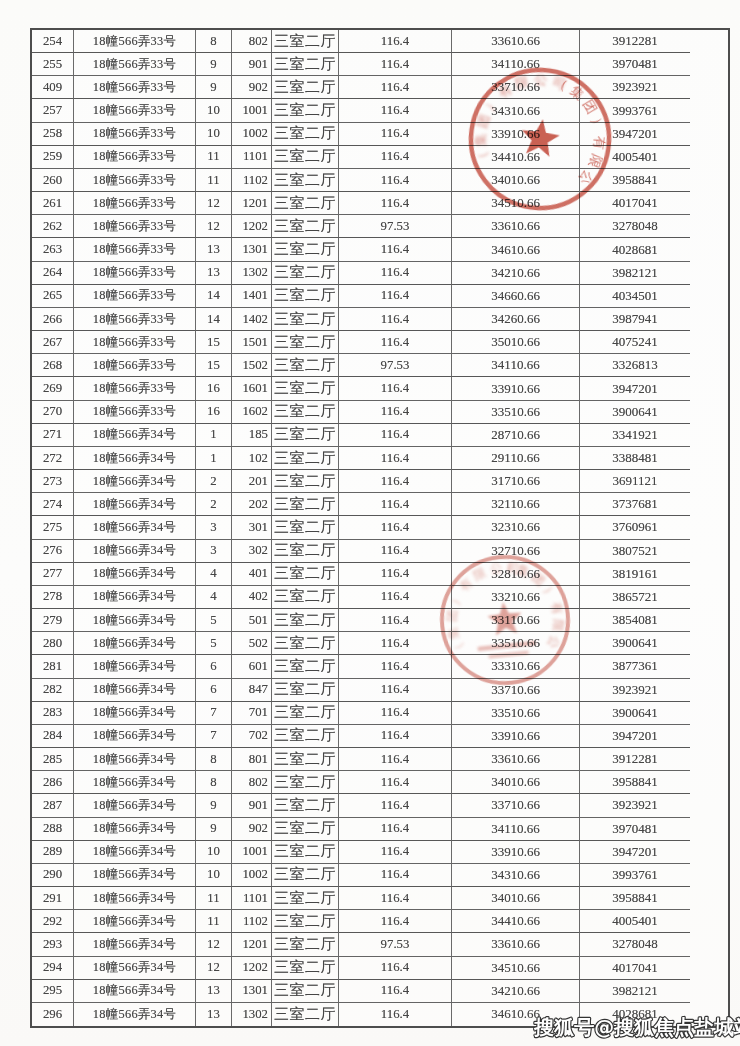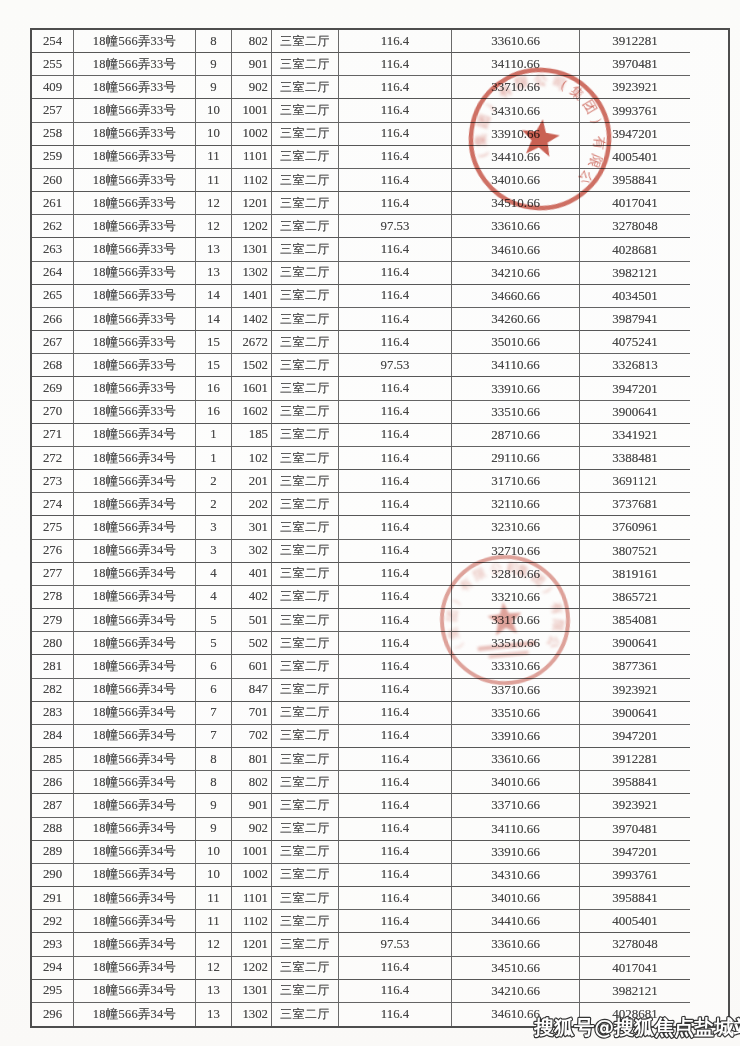--- a/index.html
+++ b/index.html
@@ -25,21 +25,21 @@
     display:flex;align-items:center;justify-content:center;
     font-size:12.8px;color:#464646;
     text-shadow:0 0 0.5px rgba(70,70,70,0.55);
     overflow:hidden;white-space:nowrap;
   }
   .trow .cell:nth-child(8){border-right:none;}
   .trow:last-child .cell{border-bottom:none;}
   .trow:nth-child(even) .cell{border-bottom-color:#646464;}
   .col1{font-size:12.4px;letter-spacing:0.3px;}
   .col3{justify-content:flex-end;padding-right:3px;}
-  .col4{font-size:12px;letter-spacing:0.5px;}
+  .col4{font-size:15px;letter-spacing:0.5px;}
   .col6,.col7{font-size:13px;}
   .stamps{
     position:absolute;left:0;top:0;width:740px;height:1046px;
     mix-blend-mode:multiply;pointer-events:none;
   }
   .watermark-svg{
     position:absolute;left:533px;top:1007px;width:207px;height:39px;
     pointer-events:none;
   }
   .watermark-svg text{
@@ -58,21 +58,21 @@
     <div class="trow"><div class="cell col0">257</div><div class="cell col1">18幢566弄33号</div><div class="cell col2">10</div><div class="cell col3">1001</div><div class="cell col4">三室二厅</div><div class="cell col5">116.4</div><div class="cell col6">34310.66</div><div class="cell col7">3993761</div></div>
     <div class="trow"><div class="cell col0">258</div><div class="cell col1">18幢566弄33号</div><div class="cell col2">10</div><div class="cell col3">1002</div><div class="cell col4">三室二厅</div><div class="cell col5">116.4</div><div class="cell col6">33910.66</div><div class="cell col7">3947201</div></div>
     <div class="trow"><div class="cell col0">259</div><div class="cell col1">18幢566弄33号</div><div class="cell col2">11</div><div class="cell col3">1101</div><div class="cell col4">三室二厅</div><div class="cell col5">116.4</div><div class="cell col6">34410.66</div><div class="cell col7">4005401</div></div>
     <div class="trow"><div class="cell col0">260</div><div class="cell col1">18幢566弄33号</div><div class="cell col2">11</div><div class="cell col3">1102</div><div class="cell col4">三室二厅</div><div class="cell col5">116.4</div><div class="cell col6">34010.66</div><div class="cell col7">3958841</div></div>
     <div class="trow"><div class="cell col0">261</div><div class="cell col1">18幢566弄33号</div><div class="cell col2">12</div><div class="cell col3">1201</div><div class="cell col4">三室二厅</div><div class="cell col5">116.4</div><div class="cell col6">34510.66</div><div class="cell col7">4017041</div></div>
     <div class="trow"><div class="cell col0">262</div><div class="cell col1">18幢566弄33号</div><div class="cell col2">12</div><div class="cell col3">1202</div><div class="cell col4">三室二厅</div><div class="cell col5">97.53</div><div class="cell col6">33610.66</div><div class="cell col7">3278048</div></div>
     <div class="trow"><div class="cell col0">263</div><div class="cell col1">18幢566弄33号</div><div class="cell col2">13</div><div class="cell col3">1301</div><div class="cell col4">三室二厅</div><div class="cell col5">116.4</div><div class="cell col6">34610.66</div><div class="cell col7">4028681</div></div>
     <div class="trow"><div class="cell col0">264</div><div class="cell col1">18幢566弄33号</div><div class="cell col2">13</div><div class="cell col3">1302</div><div class="cell col4">三室二厅</div><div class="cell col5">116.4</div><div class="cell col6">34210.66</div><div class="cell col7">3982121</div></div>
     <div class="trow"><div class="cell col0">265</div><div class="cell col1">18幢566弄33号</div><div class="cell col2">14</div><div class="cell col3">1401</div><div class="cell col4">三室二厅</div><div class="cell col5">116.4</div><div class="cell col6">34660.66</div><div class="cell col7">4034501</div></div>
     <div class="trow"><div class="cell col0">266</div><div class="cell col1">18幢566弄33号</div><div class="cell col2">14</div><div class="cell col3">1402</div><div class="cell col4">三室二厅</div><div class="cell col5">116.4</div><div class="cell col6">34260.66</div><div class="cell col7">3987941</div></div>
-    <div class="trow"><div class="cell col0">267</div><div class="cell col1">18幢566弄33号</div><div class="cell col2">15</div><div class="cell col3">2672</div><div class="cell col4">三室二厅</div><div class="cell col5">116.4</div><div class="cell col6">35010.66</div><div class="cell col7">4075241</div></div>
+    <div class="trow"><div class="cell col0">267</div><div class="cell col1">18幢566弄33号</div><div class="cell col2">15</div><div class="cell col3">1501</div><div class="cell col4">三室二厅</div><div class="cell col5">116.4</div><div class="cell col6">35010.66</div><div class="cell col7">4075241</div></div>
     <div class="trow"><div class="cell col0">268</div><div class="cell col1">18幢566弄33号</div><div class="cell col2">15</div><div class="cell col3">1502</div><div class="cell col4">三室二厅</div><div class="cell col5">97.53</div><div class="cell col6">34110.66</div><div class="cell col7">3326813</div></div>
     <div class="trow"><div class="cell col0">269</div><div class="cell col1">18幢566弄33号</div><div class="cell col2">16</div><div class="cell col3">1601</div><div class="cell col4">三室二厅</div><div class="cell col5">116.4</div><div class="cell col6">33910.66</div><div class="cell col7">3947201</div></div>
     <div class="trow"><div class="cell col0">270</div><div class="cell col1">18幢566弄33号</div><div class="cell col2">16</div><div class="cell col3">1602</div><div class="cell col4">三室二厅</div><div class="cell col5">116.4</div><div class="cell col6">33510.66</div><div class="cell col7">3900641</div></div>
     <div class="trow"><div class="cell col0">271</div><div class="cell col1">18幢566弄34号</div><div class="cell col2">1</div><div class="cell col3">185</div><div class="cell col4">三室二厅</div><div class="cell col5">116.4</div><div class="cell col6">28710.66</div><div class="cell col7">3341921</div></div>
     <div class="trow"><div class="cell col0">272</div><div class="cell col1">18幢566弄34号</div><div class="cell col2">1</div><div class="cell col3">102</div><div class="cell col4">三室二厅</div><div class="cell col5">116.4</div><div class="cell col6">29110.66</div><div class="cell col7">3388481</div></div>
     <div class="trow"><div class="cell col0">273</div><div class="cell col1">18幢566弄34号</div><div class="cell col2">2</div><div class="cell col3">201</div><div class="cell col4">三室二厅</div><div class="cell col5">116.4</div><div class="cell col6">31710.66</div><div class="cell col7">3691121</div></div>
     <div class="trow"><div class="cell col0">274</div><div class="cell col1">18幢566弄34号</div><div class="cell col2">2</div><div class="cell col3">202</div><div class="cell col4">三室二厅</div><div class="cell col5">116.4</div><div class="cell col6">32110.66</div><div class="cell col7">3737681</div></div>
     <div class="trow"><div class="cell col0">275</div><div class="cell col1">18幢566弄34号</div><div class="cell col2">3</div><div class="cell col3">301</div><div class="cell col4">三室二厅</div><div class="cell col5">116.4</div><div class="cell col6">32310.66</div><div class="cell col7">3760961</div></div>
     <div class="trow"><div class="cell col0">276</div><div class="cell col1">18幢566弄34号</div><div class="cell col2">3</div><div class="cell col3">302</div><div class="cell col4">三室二厅</div><div class="cell col5">116.4</div><div class="cell col6">32710.66</div><div class="cell col7">3807521</div></div>
     <div class="trow"><div class="cell col0">277</div><div class="cell col1">18幢566弄34号</div><div class="cell col2">4</div><div class="cell col3">401</div><div class="cell col4">三室二厅</div><div class="cell col5">116.4</div><div class="cell col6">32810.66</div><div class="cell col7">3819161</div></div>

